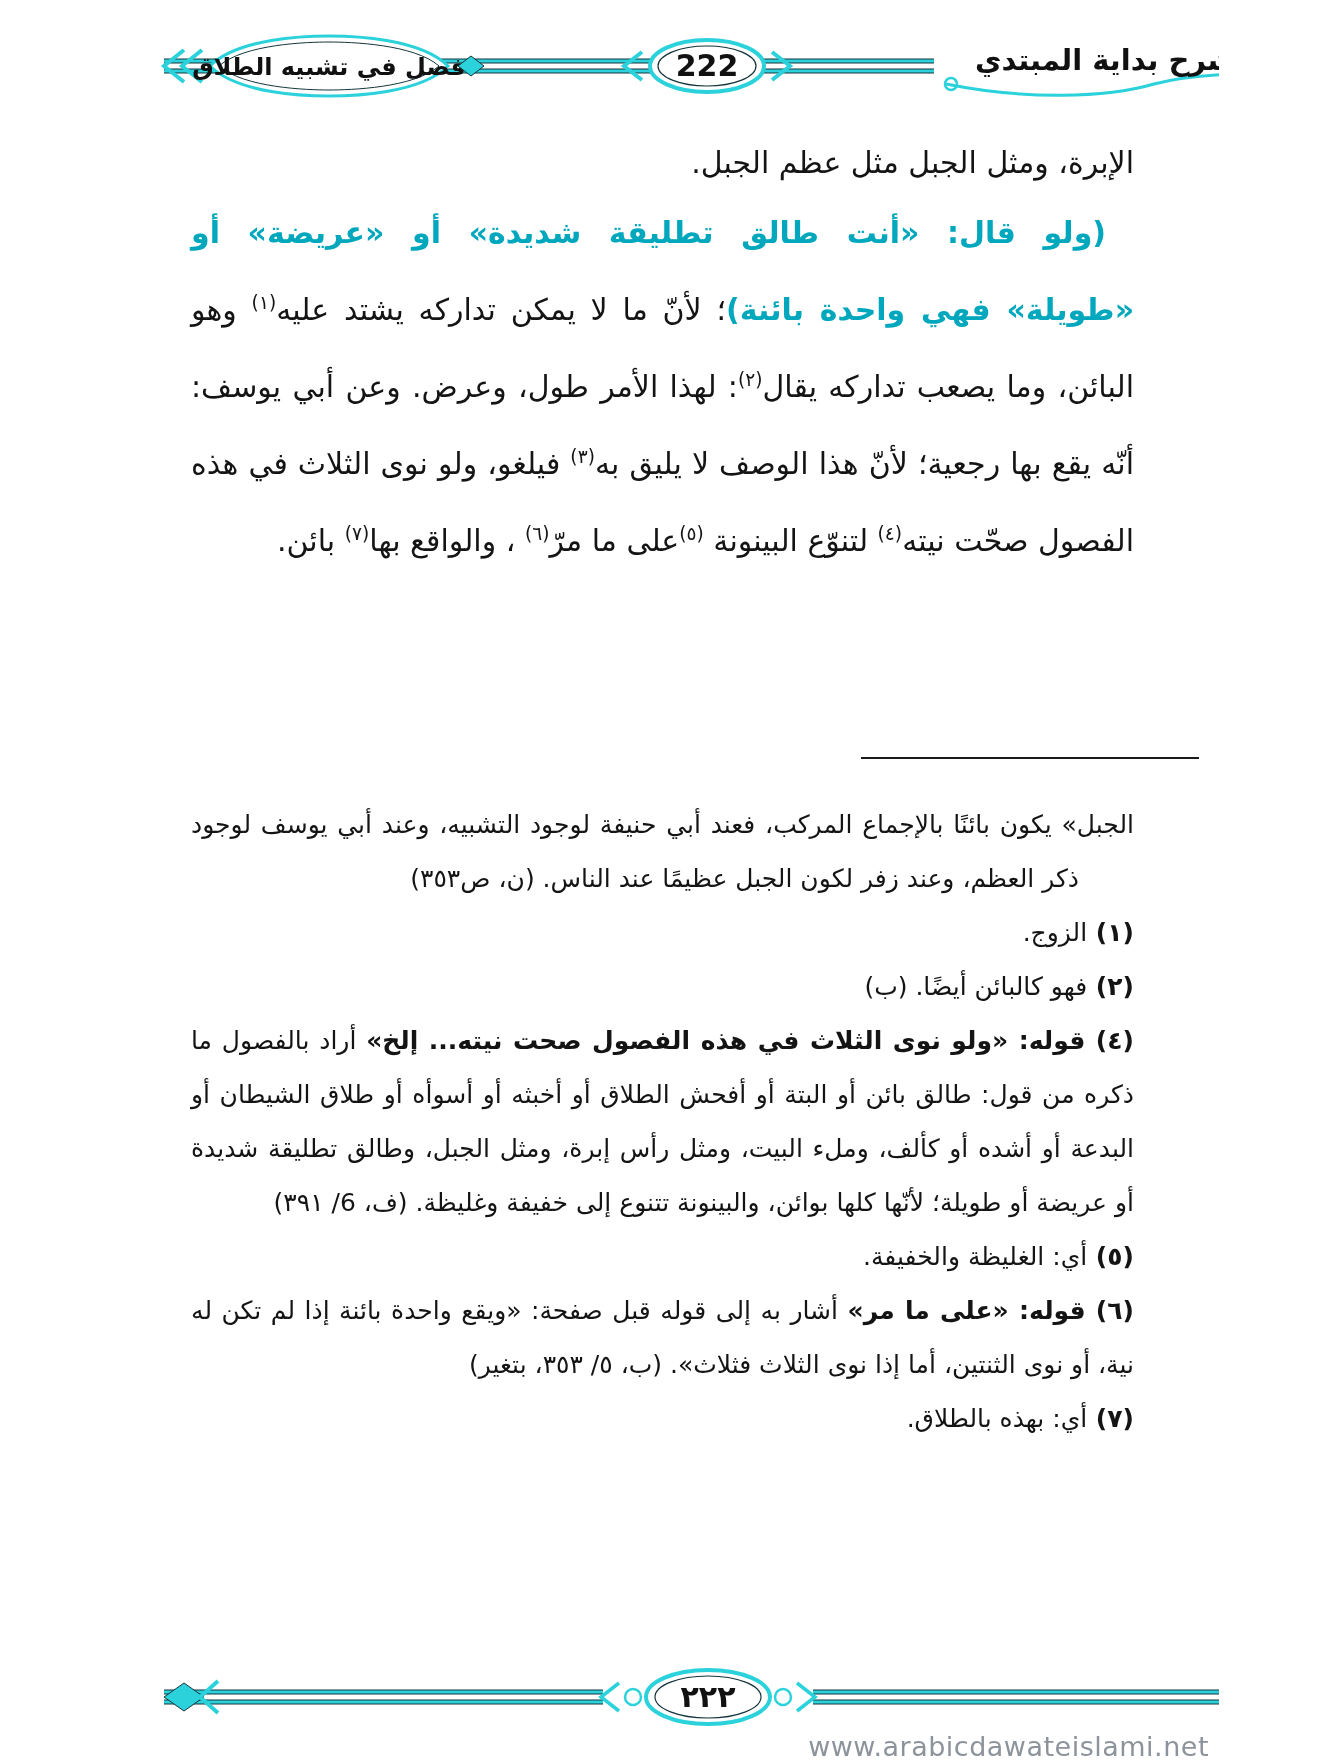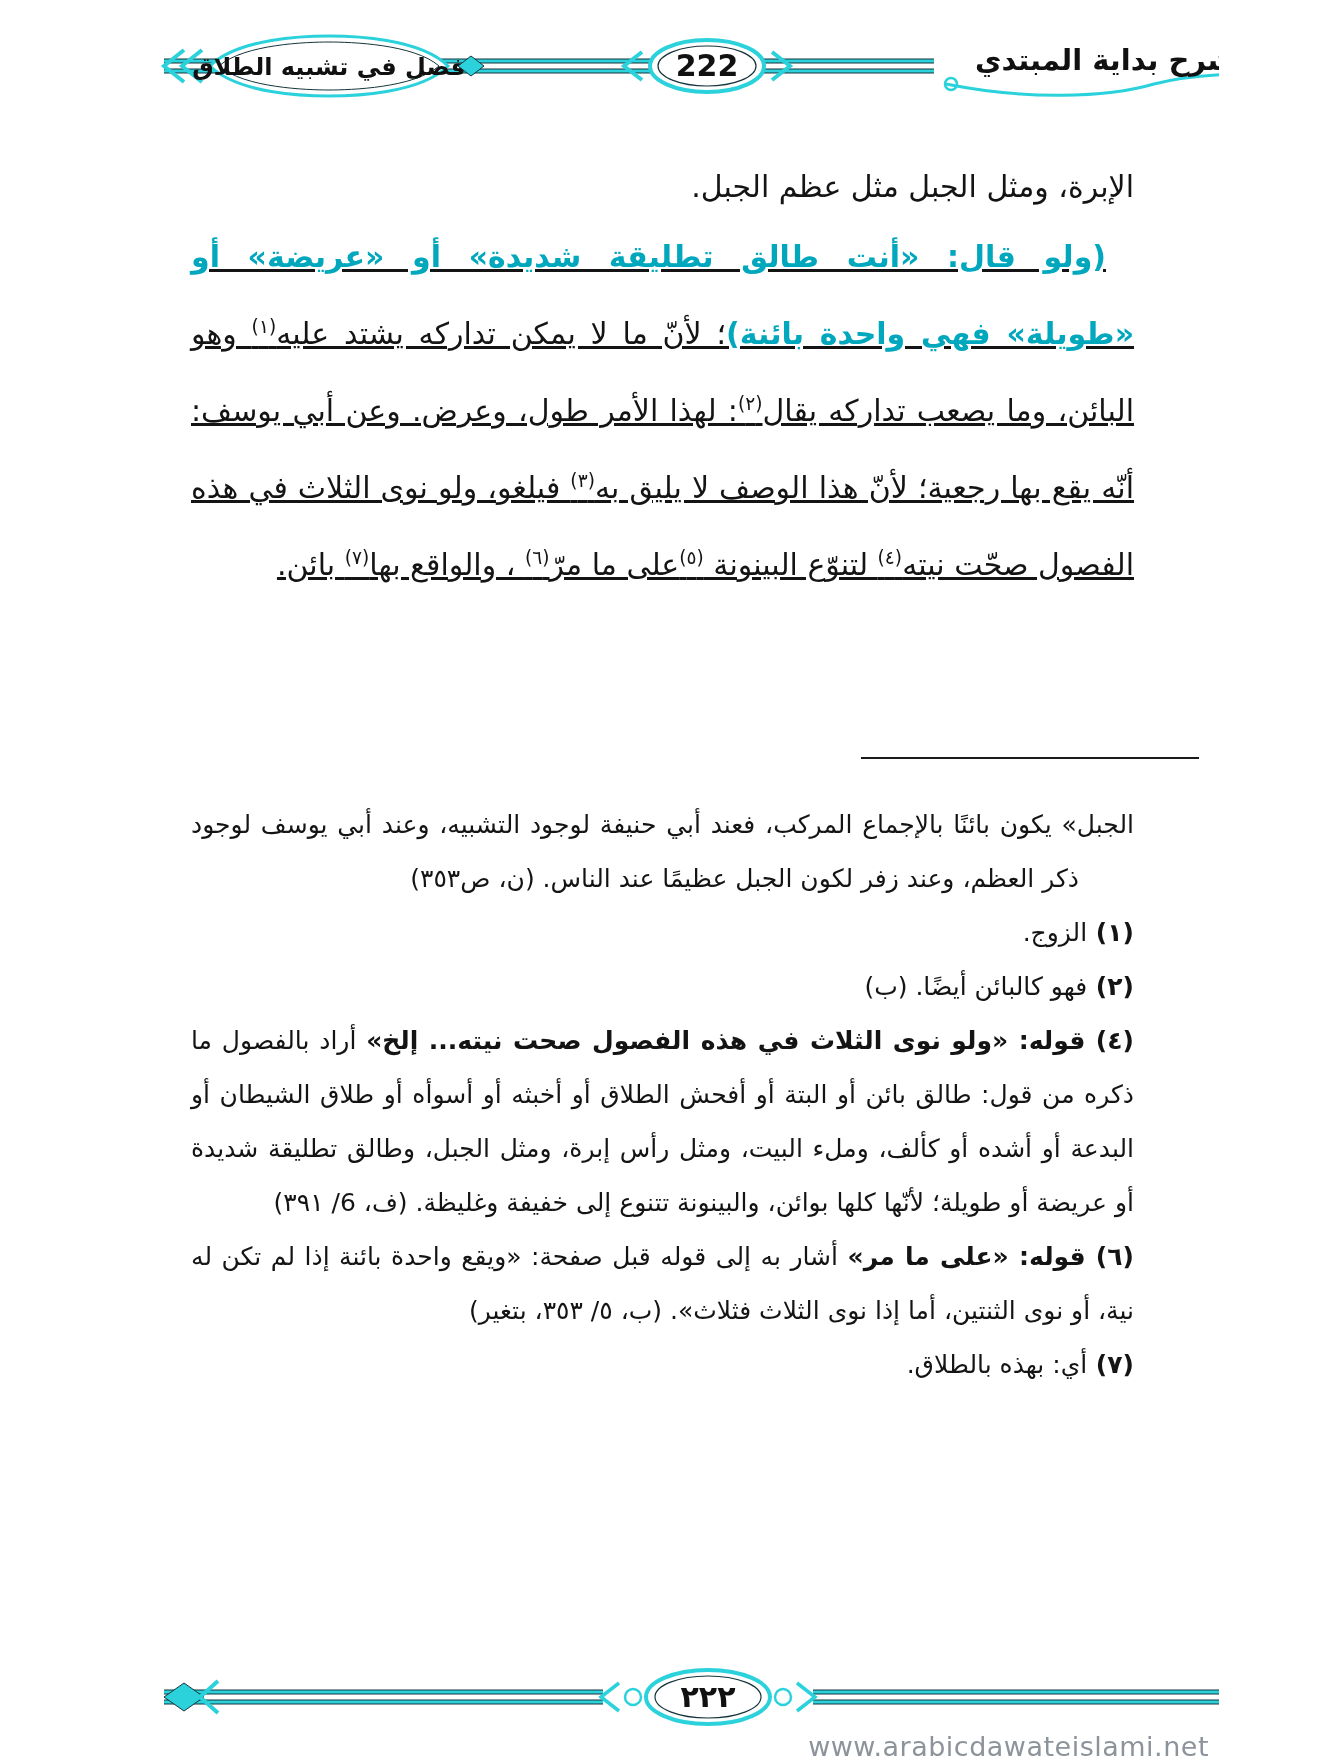--- a/index.html
+++ b/index.html
@@ -10,26 +10,26 @@
     font-family:"DejaVu Sans", sans-serif; color:#141414;
   }
   svg.header-deco { position:absolute; top:24px; left:0; }
   svg.footer-deco { position:absolute; top:1652px; left:0; }
   svg text { font-family:"DejaVu Sans", sans-serif; fill:#111; }
   .t-badge { font-size:24px; font-weight:bold; }
   .t-pagenum { font-size:30px; font-weight:bold; }
   .t-title { font-size:29px; font-weight:bold; }
 
   .body-text {
-    position:absolute; top:152px; right:85px; left:85px;
+    position:absolute; top:128px; right:85px; left:85px;
     direction:rtl; text-align:justify;
     font-size:30px; line-height:70px;
   }
   .body-text p { margin:0; }
-  .body-text p.p2 { text-indent:28px;text-decoration:underline; }
+  .body-text p.p2 { text-indent:28px; }
   .matn { color:#00a7bd; font-weight:bold; }
   .sup { font-size:0.62em; vertical-align:super; }
   .b { font-weight:bold; }
 
   .fn-sep {
     position:absolute; top:757px; left:755px; width:338px; height:0;
     border-top:2px solid #1a1a1a;
   }
   .footnotes {
     position:absolute; top:798px; right:85px; left:85px;
@@ -94,20 +94,21 @@
     <p class="p2"><span class="matn">(ولو قال: «أنت طالق تطليقة شديدة» أو «عريضة» أو «طويلة» فهي واحدة بائنة)</span><span>؛ لأنّ ما لا يمكن تداركه يشتد عليه</span><span class="sup">(١)</span><span> وهو البائن، وما يصعب تداركه يقال</span><span class="sup">(٢)</span><span>: لهذا الأمر طول، وعرض. وعن أبي يوسف: أنّه يقع بها رجعية؛ لأنّ هذا الوصف لا يليق به</span><span class="sup">(٣)</span><span> فيلغو، ولو نوى الثلاث في هذه الفصول صحّت نيته</span><span class="sup">(٤)</span><span> لتنوّع البينونة </span><span class="sup">(٥)</span><span>على ما مرّ</span><span class="sup">(٦)</span><span> ، والواقع بها</span><span class="sup">(٧)</span><span> بائن.</span></p>
   </div>
 
   <div class="fn-sep"></div>
 
   <div class="footnotes">
     <p class="fn-cont"><span>الجبل» يكون بائنًا بالإجماع المركب، فعند أبي حنيفة لوجود التشبيه، وعند أبي يوسف لوجود ذكر العظم، وعند زفر لكون الجبل عظيمًا عند الناس. (ن، ص٣٥٣)</span></p>
     <p><span class="b">(١) </span><span>الزوج.</span></p>
     <p><span class="b">(٢) </span><span>فهو كالبائن أيضًا. (ب)</span></p>
     <p><span class="b">(٤) </span><span class="b">قوله: «ولو نوى الثلاث في هذه الفصول صحت نيته... إلخ»</span><span> أراد بالفصول ما ذكره من قول: طالق بائن أو البتة أو أفحش الطلاق أو أخبثه أو أسوأه أو طلاق الشيطان أو البدعة أو أشده أو كألف، وملء البيت، ومثل رأس إبرة، ومثل الجبل، وطالق تطليقة شديدة أو عريضة أو طويلة؛ لأنّها كلها بوائن، والبينونة تتنوع إلى خفيفة وغليظة. (ف، 6/ ٣٩١)</span></p>
+    <p><span class="b">(٥) </span><span>أي: الغليظة والخفيفة.</span></p>
     <p><span class="b">(٦) </span><span class="b">قوله: «على ما مر»</span><span> أشار به إلى قوله قبل صفحة: «ويقع واحدة بائنة إذا لم تكن له نية، أو نوى الثنتين، أما إذا نوى الثلاث فثلاث». (ب، ٥/ ٣٥٣، بتغير)</span></p>
     <p><span class="b">(٧) </span><span>أي: بهذه بالطلاق.</span></p>
   </div>
 
   <svg class="footer-deco" width="1325" height="90" viewBox="0 0 1325 90">
     <g>
       <line x1="58" y1="40" x2="1267" y2="40" stroke="#14353a" stroke-width="5"></line>
       <line x1="58" y1="50" x2="1267" y2="50" stroke="#14353a" stroke-width="5"></line>
       <line x1="58" y1="40" x2="1267" y2="40" stroke="#2bd2dc" stroke-width="3"></line>
       <line x1="58" y1="50" x2="1267" y2="50" stroke="#2bd2dc" stroke-width="3"></line>

